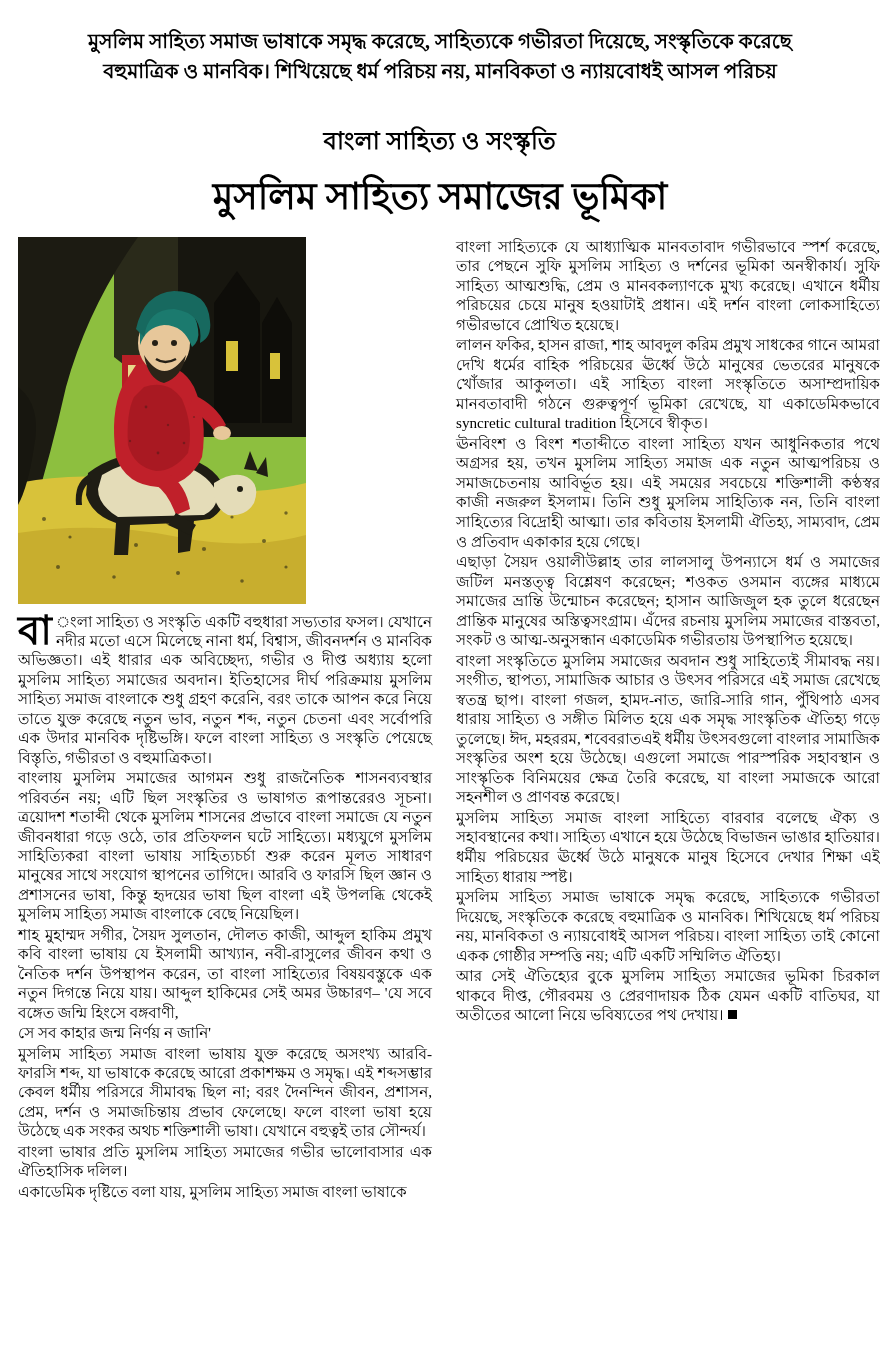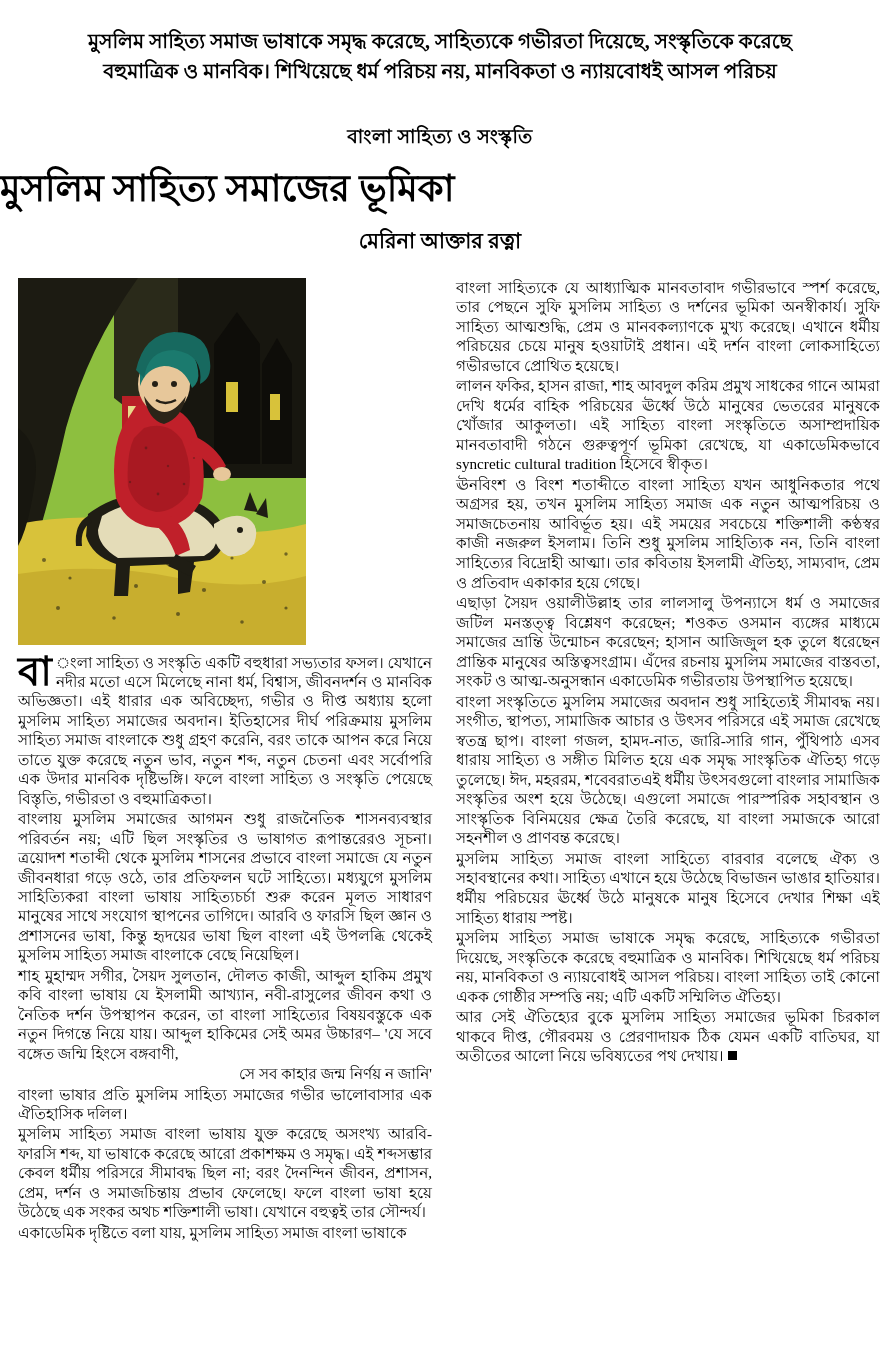--- a/index.html
+++ b/index.html
@@ -30,26 +30,27 @@
     font-size: 20px;
     line-height: 1.5;
     font-weight: bold;
     color: #000;
   }
 
   
   .kicker {
     margin-top: 36px;
     text-align: center;
-    font-size: 19px;
+    font-size: 24px;
     font-weight: bold;
     letter-spacing: 0.5px;
   }
   .headline {
     margin-top: 14px;
+    text-align: center;
     font-size: 37px;
     font-weight: bold;
     line-height: 1.15;
   }
   .byline {
     margin-top: 14px;
     text-align: center;
     font-size: 21px;
     font-weight: bold;
   }
@@ -101,41 +102,40 @@
   .dropcap {
     float: left;
     font-size: 40px;
     line-height: 0.84;
     font-weight: bold;
     padding: 2px 4px 0 0;
   }
   .quote-line {
     font-size: 15.2px;
     line-height: 1.28;
-    text-align: right;
+    text-align: left;
   }
   .endmark {
     display: inline-block;
     width: 9px;
     height: 9px;
     background: #000;
     margin-left: 4px;
     vertical-align: 1px;
   }
 </style>
 </head>
 <body>
 
 <div class="page">
 
   <div class="deck">মুসলিম সাহিত্য সমাজ ভাষাকে সমৃদ্ধ করেছে, সাহিত্যকে গভীরতা দিয়েছে, সংস্কৃতিকে করেছে বহুমাত্রিক ও মানবিক। শিখিয়েছে ধর্ম পরিচয় নয়, মানবিকতা ও ন্যায়বোধই আসল পরিচয়</div>
 
   <div class="kicker">বাংলা সাহিত্য ও সংস্কৃতি</div>
   <div class="headline">মুসলিম সাহিত্য সমাজের ভূমিকা</div>
-  <div class="byline">মেরিনা আক্তার রত্না</div>
 
   <div class="body-wrap">
 
     <div class="col-left">
 
       <div class="art">
         <svg width="288" height="367" viewBox="0 0 288 367" xmlns="http://www.w3.org/2000/svg">
           <defs>
             <clipPath id="frame">
                 <rect x="0" y="0" width="288" height="367"></rect>
@@ -220,22 +220,22 @@
 
             <path d="M0 150 Q24 168 16 210 Q10 250 0 268 Z" fill="#17160f"></path>
           </g>
         </svg>
       </div>
 
       <p class="dropcap-para"><span class="dropcap">বা</span><span>ংলা সাহিত্য ও সংস্কৃতি একটি বহুধারা সভ্যতার ফসল। যেখানে নদীর মতো এসে মিলেছে নানা ধর্ম, বিশ্বাস, জীবনদর্শন ও মানবিক অভিজ্ঞতা। এই ধারার এক অবিচ্ছেদ্য, গভীর ও দীপ্ত অধ্যায় হলো মুসলিম সাহিত্য সমাজের অবদান। ইতিহাসের দীর্ঘ পরিক্রমায় মুসলিম সাহিত্য সমাজ বাংলাকে শুধু গ্রহণ করেনি, বরং তাকে আপন করে নিয়ে তাতে যুক্ত করেছে নতুন ভাব, নতুন শব্দ, নতুন চেতনা এবং সর্বোপরি এক উদার মানবিক দৃষ্টিভঙ্গি। ফলে বাংলা সাহিত্য ও সংস্কৃতি পেয়েছে বিস্তৃতি, গভীরতা ও বহুমাত্রিকতা।</span></p>
       <p>বাংলায় মুসলিম সমাজের আগমন শুধু রাজনৈতিক শাসনব্যবস্থার পরিবর্তন নয়; এটি ছিল সংস্কৃতির ও ভাষাগত রূপান্তরেরও সূচনা। ত্রয়োদশ শতাব্দী থেকে মুসলিম শাসনের প্রভাবে বাংলা সমাজে যে নতুন জীবনধারা গড়ে ওঠে, তার প্রতিফলন ঘটে সাহিত্যে। মধ্যযুগে মুসলিম সাহিত্যিকরা বাংলা ভাষায় সাহিত্যচর্চা শুরু করেন মূলত সাধারণ মানুষের সাথে সংযোগ স্থাপনের তাগিদে। আরবি ও ফারসি ছিল জ্ঞান ও প্রশাসনের ভাষা, কিন্তু হৃদয়ের ভাষা ছিল বাংলা এই উপলব্ধি থেকেই মুসলিম সাহিত্য সমাজ বাংলাকে বেছে নিয়েছিল।</p>
       <p>শাহ মুহাম্মদ সগীর, সৈয়দ সুলতান, দৌলত কাজী, আব্দুল হাকিম প্রমুখ কবি বাংলা ভাষায় যে ইসলামী আখ্যান, নবী-রাসুলের জীবন কথা ও নৈতিক দর্শন উপস্থাপন করেন, তা বাংলা সাহিত্যের বিষয়বস্তুকে এক নতুন দিগন্তে নিয়ে যায়। আব্দুল হাকিমের সেই অমর উচ্চারণ– 'যে সবে বঙ্গেত জন্মি হিংসে বঙ্গবাণী,</p>
       <p class="quote-line">সে সব কাহার জন্ম নির্ণয় ন জানি'</p>
+      <p>মুসলিম সাহিত্য সমাজ বাংলা ভাষায় যুক্ত করেছে অসংখ্য আরবি-ফারসি শব্দ, যা ভাষাকে করেছে আরো প্রকাশক্ষম ও সমৃদ্ধ। এই শব্দসম্ভার কেবল ধর্মীয় পরিসরে সীমাবদ্ধ ছিল না; বরং দৈনন্দিন জীবন, প্রশাসন, প্রেম, দর্শন ও সমাজচিন্তায় প্রভাব ফেলেছে। ফলে বাংলা ভাষা হয়ে উঠেছে এক সংকর অথচ শক্তিশালী ভাষা। যেখানে বহুত্বই তার সৌন্দর্য।</p>
       <p>বাংলা ভাষার প্রতি মুসলিম সাহিত্য সমাজের গভীর ভালোবাসার এক ঐতিহাসিক দলিল।</p>
-      <p>মুসলিম সাহিত্য সমাজ বাংলা ভাষায় যুক্ত করেছে অসংখ্য আরবি-ফারসি শব্দ, যা ভাষাকে করেছে আরো প্রকাশক্ষম ও সমৃদ্ধ। এই শব্দসম্ভার কেবল ধর্মীয় পরিসরে সীমাবদ্ধ ছিল না; বরং দৈনন্দিন জীবন, প্রশাসন, প্রেম, দর্শন ও সমাজচিন্তায় প্রভাব ফেলেছে। ফলে বাংলা ভাষা হয়ে উঠেছে এক সংকর অথচ শক্তিশালী ভাষা। যেখানে বহুত্বই তার সৌন্দর্য।</p>
       <p>একাডেমিক দৃষ্টিতে বলা যায়, মুসলিম সাহিত্য সমাজ বাংলা ভাষাকে</p>
     </div>
 
     <div class="col-right">
       <p>বাংলা সাহিত্যকে যে আধ্যাত্মিক মানবতাবাদ গভীরভাবে স্পর্শ করেছে, তার পেছনে সুফি মুসলিম সাহিত্য ও দর্শনের ভূমিকা অনস্বীকার্য। সুফি সাহিত্য আত্মশুদ্ধি, প্রেম ও মানবকল্যাণকে মুখ্য করেছে। এখানে ধর্মীয় পরিচয়ের চেয়ে মানুষ হওয়াটাই প্রধান। এই দর্শন বাংলা লোকসাহিত্যে গভীরভাবে প্রোথিত হয়েছে।</p>
       <p>লালন ফকির, হাসন রাজা, শাহ আবদুল করিম প্রমুখ সাধকের গানে আমরা দেখি ধর্মের বাহিক পরিচয়ের ঊর্ধ্বে উঠে মানুষের ভেতরের মানুষকে খোঁজার আকুলতা। এই সাহিত্য বাংলা সংস্কৃতিতে অসাম্প্রদায়িক মানবতাবাদী গঠনে গুরুত্বপূর্ণ ভূমিকা রেখেছে, যা একাডেমিকভাবে syncretic cultural tradition হিসেবে স্বীকৃত।</p>
       <p>ঊনবিংশ ও বিংশ শতাব্দীতে বাংলা সাহিত্য যখন আধুনিকতার পথে অগ্রসর হয়, তখন মুসলিম সাহিত্য সমাজ এক নতুন আত্মপরিচয় ও সমাজচেতনায় আবির্ভূত হয়। এই সময়ের সবচেয়ে শক্তিশালী কণ্ঠস্বর কাজী নজরুল ইসলাম। তিনি শুধু মুসলিম সাহিত্যিক নন, তিনি বাংলা সাহিত্যের বিদ্রোহী আত্মা। তার কবিতায় ইসলামী ঐতিহ্য, সাম্যবাদ, প্রেম ও প্রতিবাদ একাকার হয়ে গেছে।</p>
       <p>এছাড়া সৈয়দ ওয়ালীউল্লাহ তার লালসালু উপন্যাসে ধর্ম ও সমাজের জটিল মনস্তত্ত্ব বিশ্লেষণ করেছেন; শওকত ওসমান ব্যঙ্গের মাধ্যমে সমাজের ভ্রান্তি উন্মোচন করেছেন; হাসান আজিজুল হক তুলে ধরেছেন প্রান্তিক মানুষের অস্তিত্বসংগ্রাম। এঁদের রচনায় মুসলিম সমাজের বাস্তবতা, সংকট ও আত্ম-অনুসন্ধান একাডেমিক গভীরতায় উপস্থাপিত হয়েছে।</p>
       <p>বাংলা সংস্কৃতিতে মুসলিম সমাজের অবদান শুধু সাহিত্যেই সীমাবদ্ধ নয়। সংগীত, স্থাপত্য, সামাজিক আচার ও উৎসব পরিসরে এই সমাজ রেখেছে স্বতন্ত্র ছাপ। বাংলা গজল, হামদ-নাত, জারি-সারি গান, পুঁথিপাঠ এসব ধারায় সাহিত্য ও সঙ্গীত মিলিত হয়ে এক সমৃদ্ধ সাংস্কৃতিক ঐতিহ্য গড়ে তুলেছে। ঈদ, মহররম, শবেবরাতএই ধর্মীয় উৎসবগুলো বাংলার সামাজিক সংস্কৃতির অংশ হয়ে উঠেছে। এগুলো সমাজে পারস্পরিক সহাবস্থান ও সাংস্কৃতিক বিনিময়ের ক্ষেত্র তৈরি করেছে, যা বাংলা সমাজকে আরো সহনশীল ও প্রাণবন্ত করেছে।</p>
       <p>মুসলিম সাহিত্য সমাজ বাংলা সাহিত্যে বারবার বলেছে ঐক্য ও সহাবস্থানের কথা। সাহিত্য এখানে হয়ে উঠেছে বিভাজন ভাঙার হাতিয়ার। ধর্মীয় পরিচয়ের ঊর্ধ্বে উঠে মানুষকে মানুষ হিসেবে দেখার শিক্ষা এই সাহিত্য ধারায় স্পষ্ট।</p>

